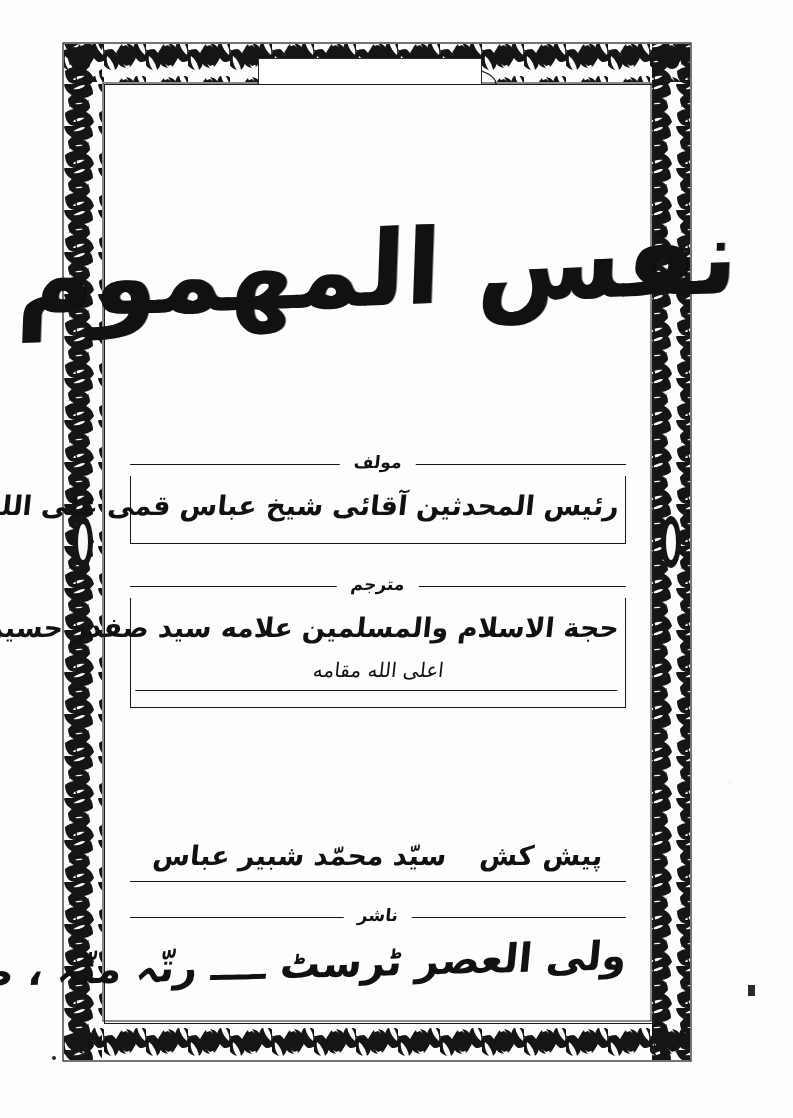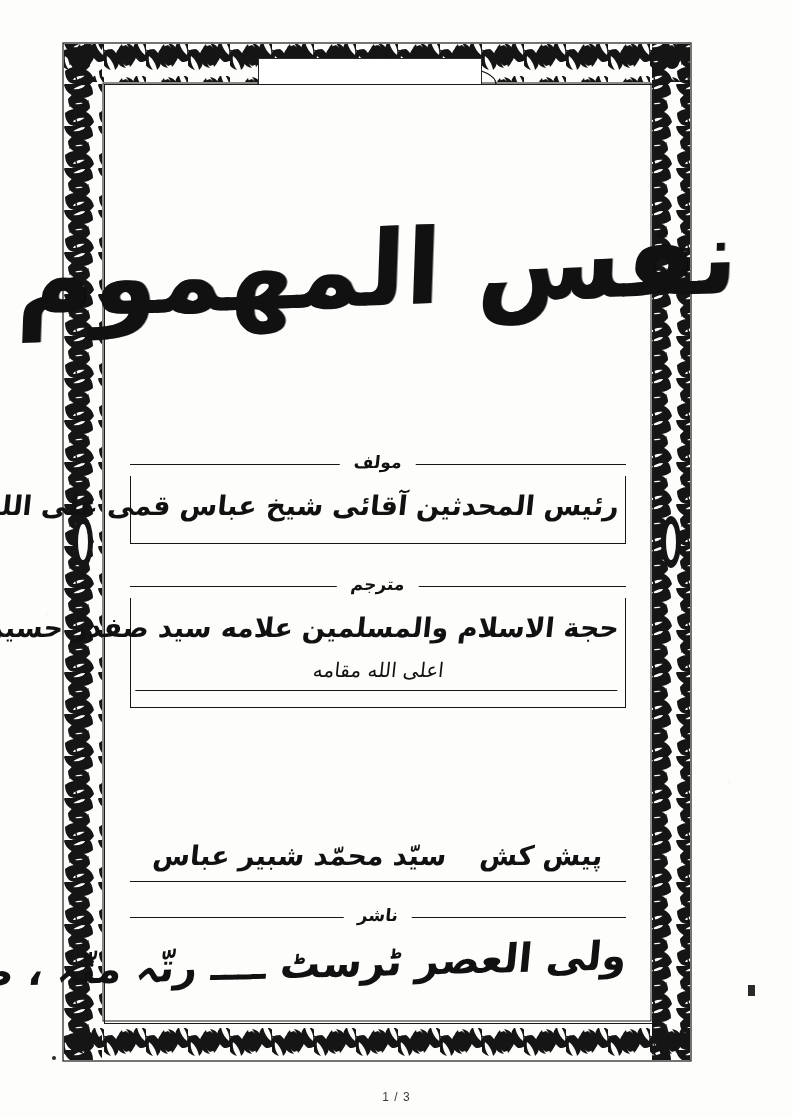--- a/index.html
+++ b/index.html
@@ -302,14 +302,13 @@
     <div class="label-rule">
       <div class="rule"></div>
       <span class="label">ناشر</span>
     </div>
     <div class="name">ولی العصر ٹرسٹ ــــ رتّہ متّہ ، ضلع جھنگ</div>
   </div>
 
   <div class="ink-mark" style="left:748px; top:985px; width:7px; height:11px;"></div>
   <div class="ink-mark" style="left:52px; top:1056px; width:4px; height:4px; border-radius:50%;"></div>
 
-  <div class="page-footer">1 / 3</div>
 </div>
 
 </body></html>

